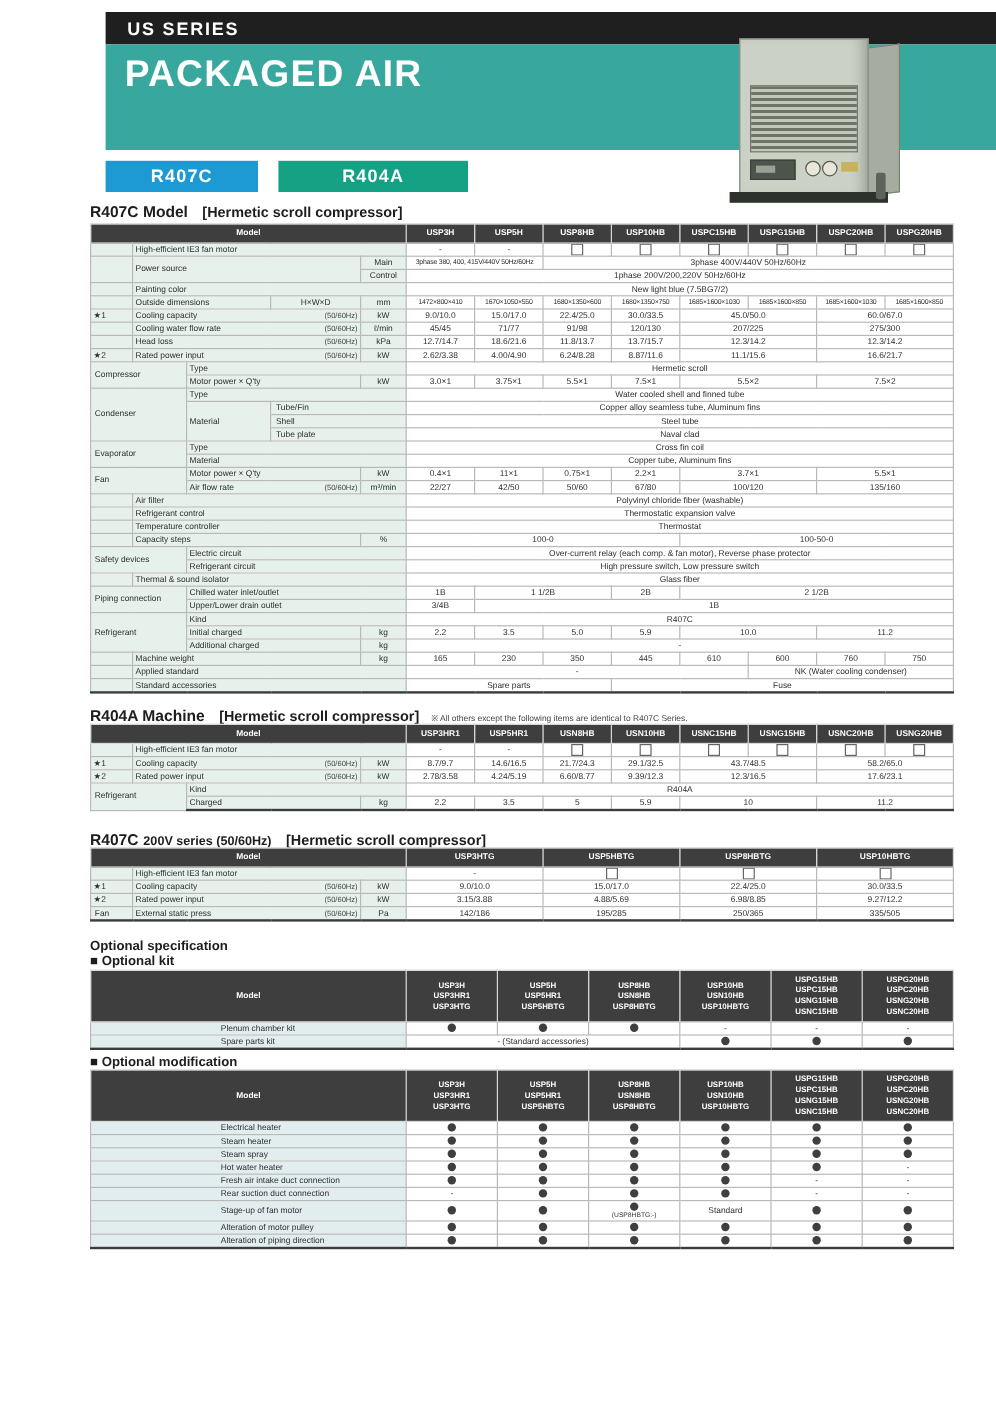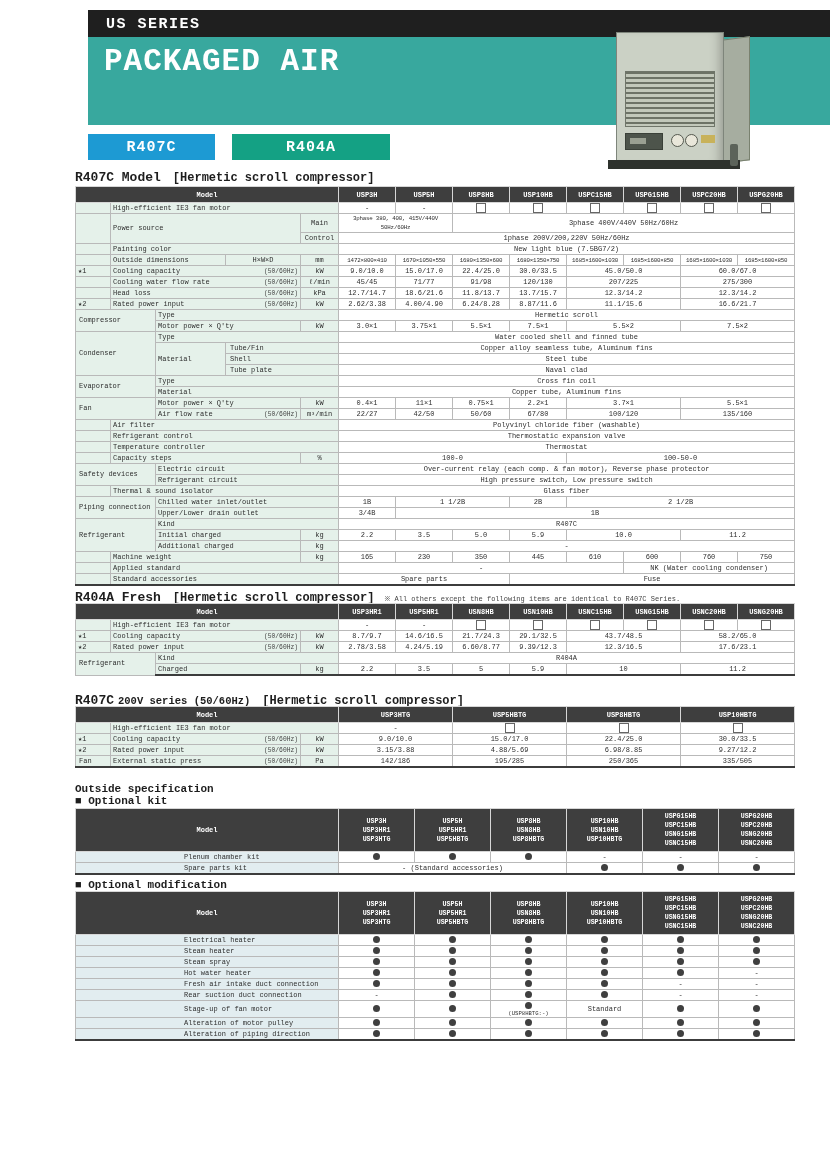--- a/index.html
+++ b/index.html
@@ -1,17 +1,17 @@
 <!DOCTYPE html>
 <html><head>
 <meta charset="utf-8">
 <style>
   html,body{margin:0;padding:0;background:#e9e9e6;}
   #page{position:relative;width:830px;height:1174px;background:#ffffff;margin:0 auto;
-        font-family:Liberation Mono, monospace;color:#2e2e2e;overflow:hidden;}
+        font-family:Liberation Sans, sans-serif;color:#2e2e2e;overflow:hidden;}
 
   
   .band-black{position:absolute;left:88px;top:10px;width:742px;height:27px;background:#1f1f1f;}
   .series-tag{position:absolute;left:18px;top:6px;color:#fff;font-size:15px;font-weight:bold;letter-spacing:1.5px;}
   .band-teal{position:absolute;left:88px;top:37px;width:742px;height:88px;background:#38a89e;padding-left:34px;}
   .main-title{position:absolute;left:16px;top:7px;color:#fff;font-weight:bold;font-size:31px;line-height:36px;letter-spacing:1px;}
   .badge{position:absolute;top:134px;height:26px;display:flex;align-items:center;justify-content:center;
          color:#fff;font-weight:bold;font-size:15px;letter-spacing:1px;}
   .badge1{left:88px;width:127px;background:#1d9ad3;}
   .badge2{left:232px;width:158px;background:#14a184;}
@@ -396,21 +396,21 @@
             <td class="lab" colspan="1"></td>
             <td class="lab" colspan="4">Standard accessories</td>
             <td class="dat" colspan="3">Spare parts</td>
             <td class="dat" colspan="5">Fuse</td>
           </tr>
         </tbody>
       </table>
     </div>
 
   <div class="sec-head" style="top:588px;">
-    <span class="h-main">R404A Fresh</span><span class="h-sub">[Hermetic scroll compressor]</span><span class="h-note">※ All others except the following items are identical to R407C Series.</span>
+    <span class="h-main">R404A Machine</span><span class="h-sub">[Hermetic scroll compressor]</span><span class="h-note">※ All others except the following items are identical to R407C Series.</span>
   </div>
   <div id="t2-table" class="tbl-wrap" style="top:603px;">
       <table class="spec" style="width: 719px;">
         <colgroup>
           <col style="width: 35px;">
           <col style="width: 45px;">
           <col style="width: 70px;">
           <col style="width: 75px;">
           <col style="width: 38px;">
           <col style="width: 57px;">
@@ -572,21 +572,21 @@
             <td class="lab unit" colspan="1">Pa</td>
             <td class="dat">142/186</td>
             <td class="dat">195/285</td>
             <td class="dat">250/365</td>
             <td class="dat">335/505</td>
           </tr>
         </tbody>
       </table>
     </div>
 
-  <div class="sec-head opt-head" style="top:783px;">Outside specification</div>
+  <div class="sec-head opt-head" style="top:783px;">Optional specification</div>
   <div class="sec-head opt-head" style="top:795px;">■ Optional kit</div>
   <div id="kit-table" class="tbl-wrap" style="top:808px;">
       <table class="spec" style="width: 719px;">
         <colgroup>
           <col style="width: 263px;">
           <col style="width: 76px;">
           <col style="width: 76px;">
           <col style="width: 76px;">
           <col style="width: 76px;">
           <col style="width: 76px;">

